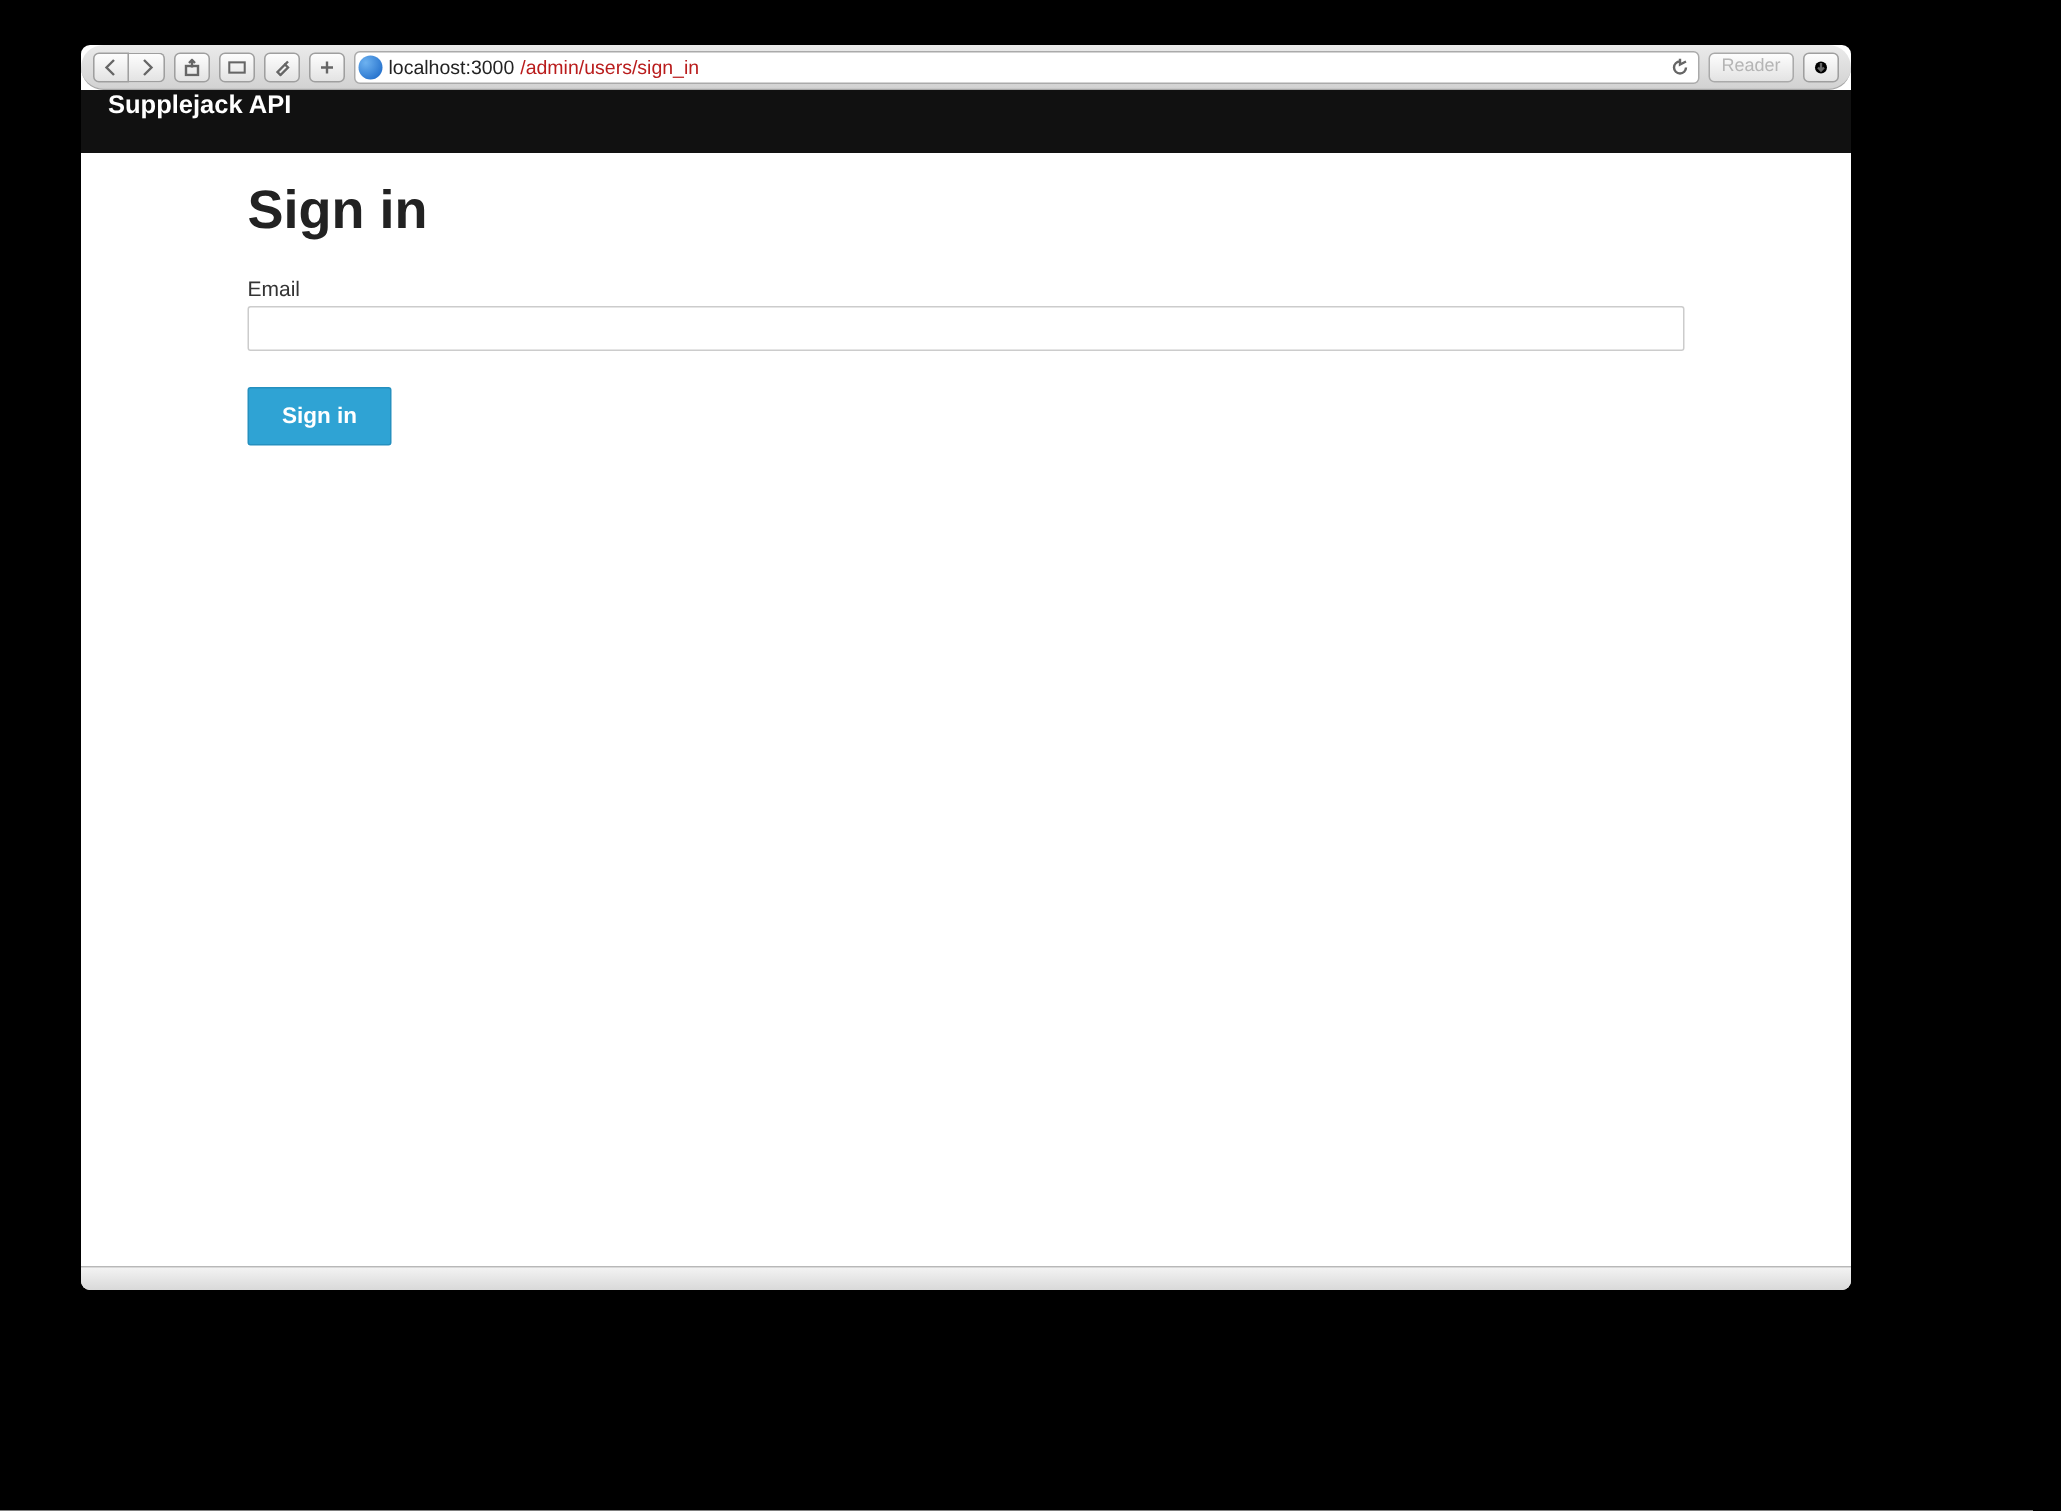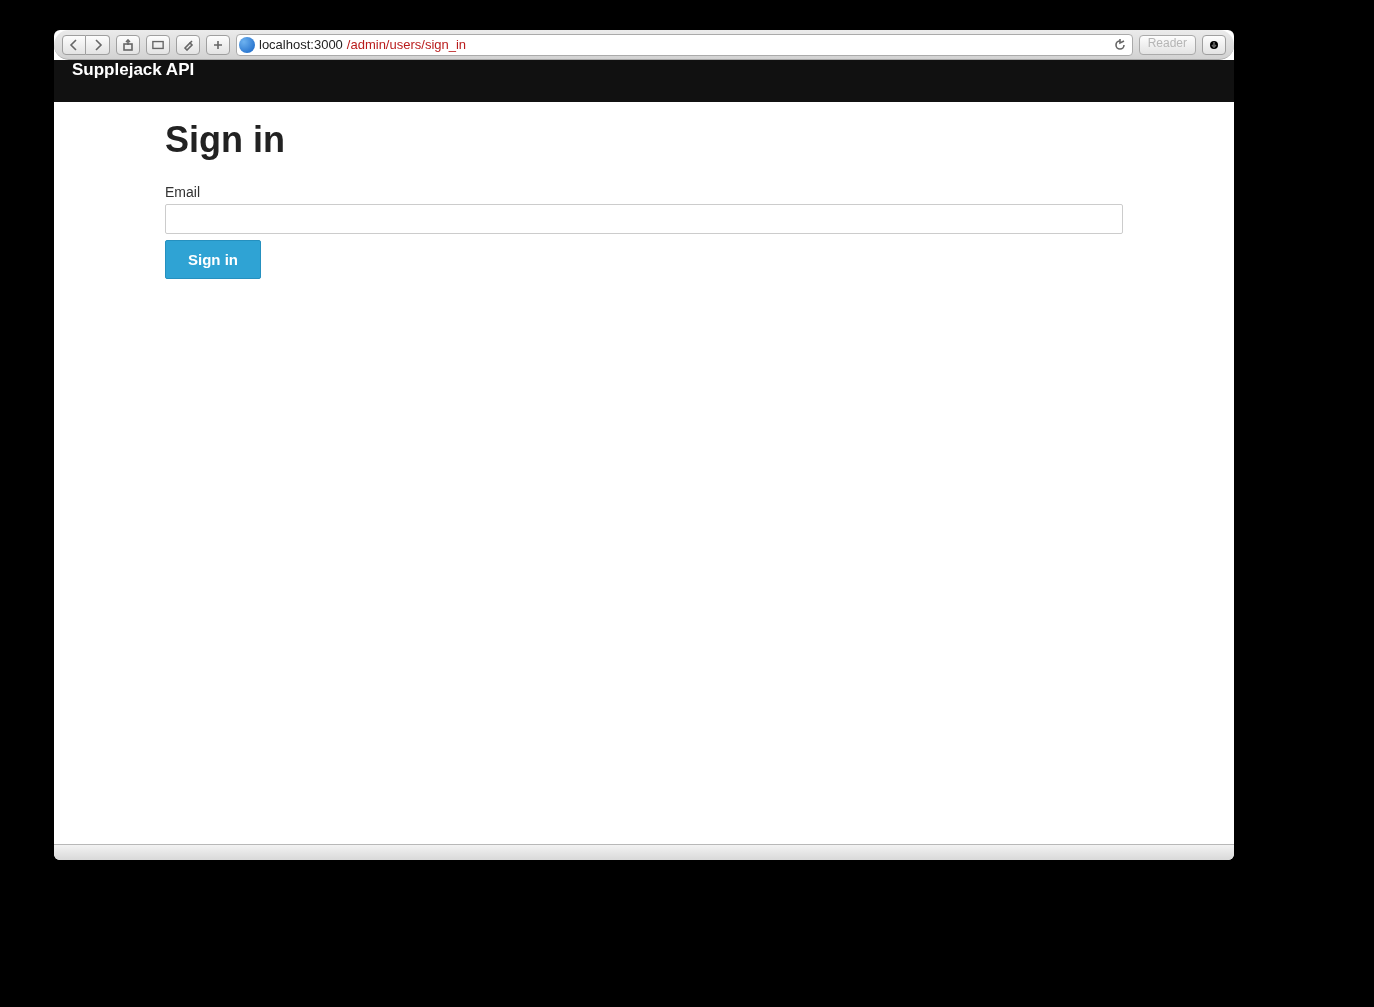--- a/index.html
+++ b/index.html
@@ -123,21 +123,21 @@
       margin: 18px auto 0;
       padding: 0 4px;
     }
     h2.page-heading {
       font-size: 36px;
       font-weight: 700;
       color: #222;
       margin: 10px 0 24px;
       line-height: 1.1;
     }
-    .form-group { }
+    .form-group { margin-bottom: 18px; }
     label.field-label {
       display: block;
       font-size: 14px;
       color: #333;
       margin-bottom: 4px;
     }
     input.text-input {
       width: 100%;
       height: 30px;
       border: 1px solid #ccc;

